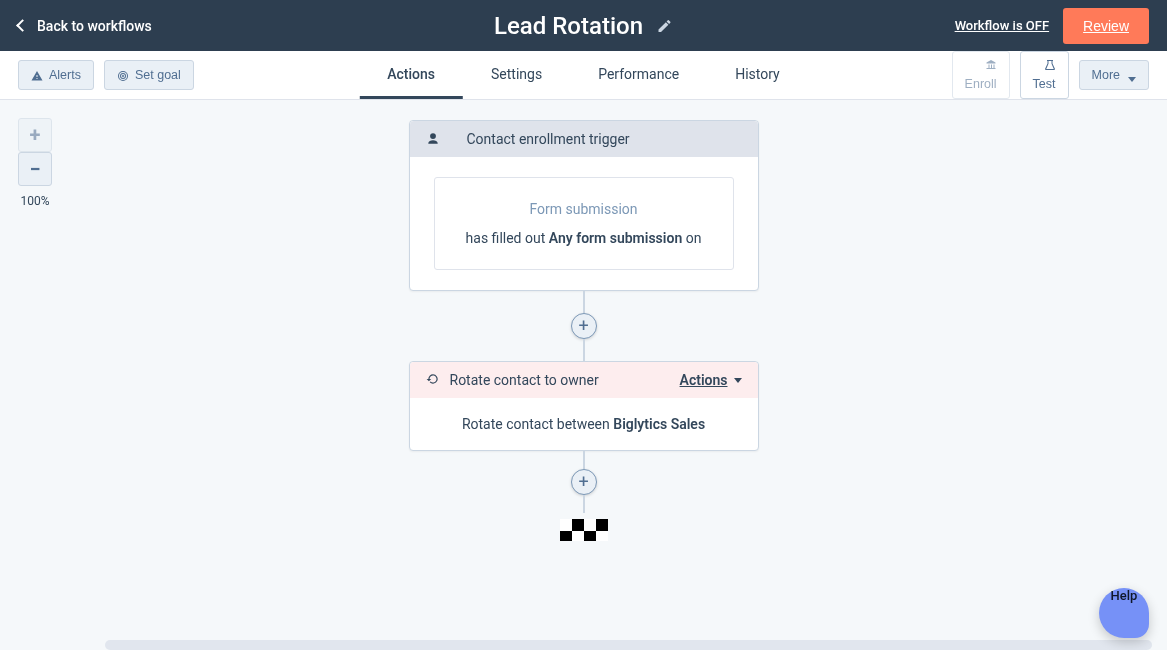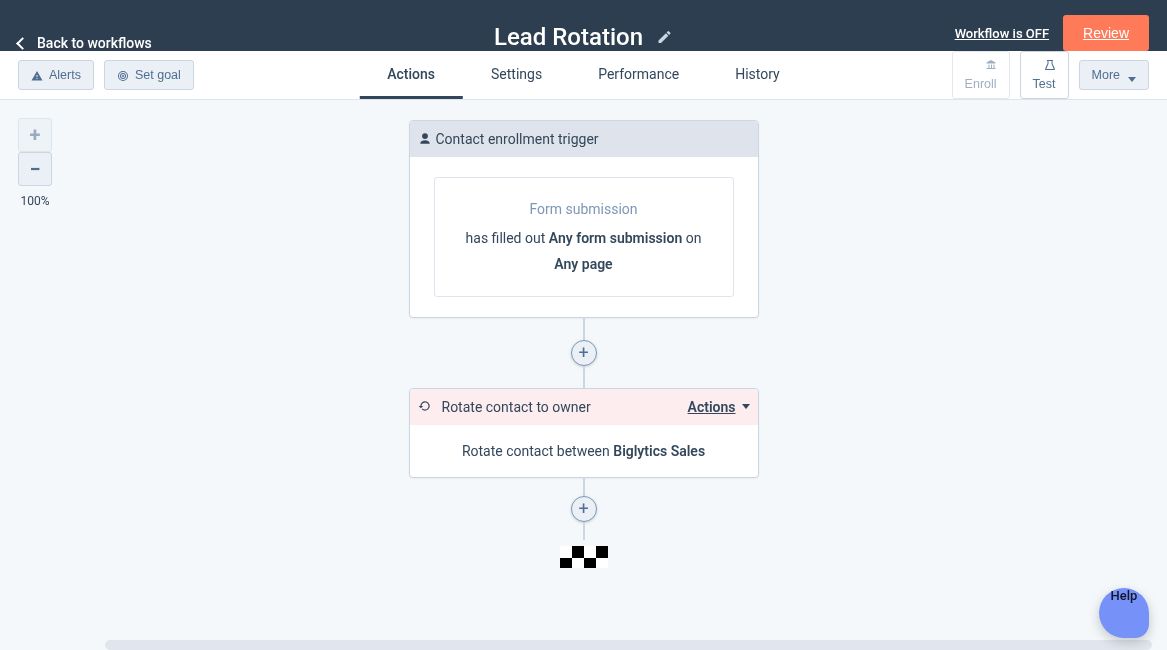--- a/index.html
+++ b/index.html
@@ -13,21 +13,21 @@
     overflow: hidden;
     width: 1167px;
     height: 650px;
   }
 
   
   .topbar {
     height: 51px;
     background: #2d3e50;
     display: flex;
-    align-items: flex-end;
+    align-items: center;
     justify-content: space-between;
     padding: 0 18px;
     color: #fff;
     flex-shrink: 0;
   }
   .topbar-left { display: flex; align-items: center; gap: 10px; cursor: pointer; }
   .topbar-left .chev { width: 9px; height: 9px; border-left: 2px solid #fff; border-bottom: 2px solid #fff; transform: rotate(45deg); }
   .topbar-left span { font-size: 14px; font-weight: 500; }
   .topbar-center { display:flex; align-items:center; gap:14px; position: absolute; left:50%; transform:translateX(-50%);}
   .topbar-center .title { font-size: 24px; font-weight: 500; }
@@ -140,24 +140,24 @@
   }
 
   .card {
     width:350px;
     background:#fff;
     border:1px solid #cbd6e2;
     border-radius:4px;
     box-shadow: 0 1px 2px rgba(0,0,0,0.05);
   }
   .card-header {
-    padding:10px 8px;
-    display:flex;
-    align-items:center;
-    gap:4px;
+    padding:10px 16px;
+    display:flex;
+    align-items:center;
+    gap:27px;
     font-size:14px;
     color:#33475b;
     font-weight:400;
   }
   .card-header svg { width:14px; height:14px; fill:#33475b; flex-shrink:0;}
   .trigger-header { background:#dfe3eb; border-radius:4px 4px 0 0;}
   .action-header { background:#fdedee; border-radius:4px 4px 0 0; justify-content:space-between;}
   .action-header .left { display:flex; align-items:flex-start; gap:10px;}
   .actions-link {
     color:#33475b;
@@ -329,23 +329,20 @@
         <svg viewBox="0 0 24 24">
             <path d="M12 12a5 5 0 1 0-5-5 5 5 0 0 0 5 5zm0 2c-4 0-8 2-8 5v1h16v-1c0-3-4-5-8-5z"></path>
           </svg>
         <span>Contact enrollment trigger</span>
       </div>
       <div class="card-body">
         <div class="inner-box">
           <span class="sub">Form submission</span>
           <div>
             <span>has filled out </span><b>Any form submission</b><span> on</span>
-          </div>
-          <div>
-            <b>Any page</b>
           </div>
         </div>
       </div>
     </div>
 
     <div class="connector"></div>
     <div class="add-btn">+</div>
     <div class="connector"></div>
 
     <div class="card">

